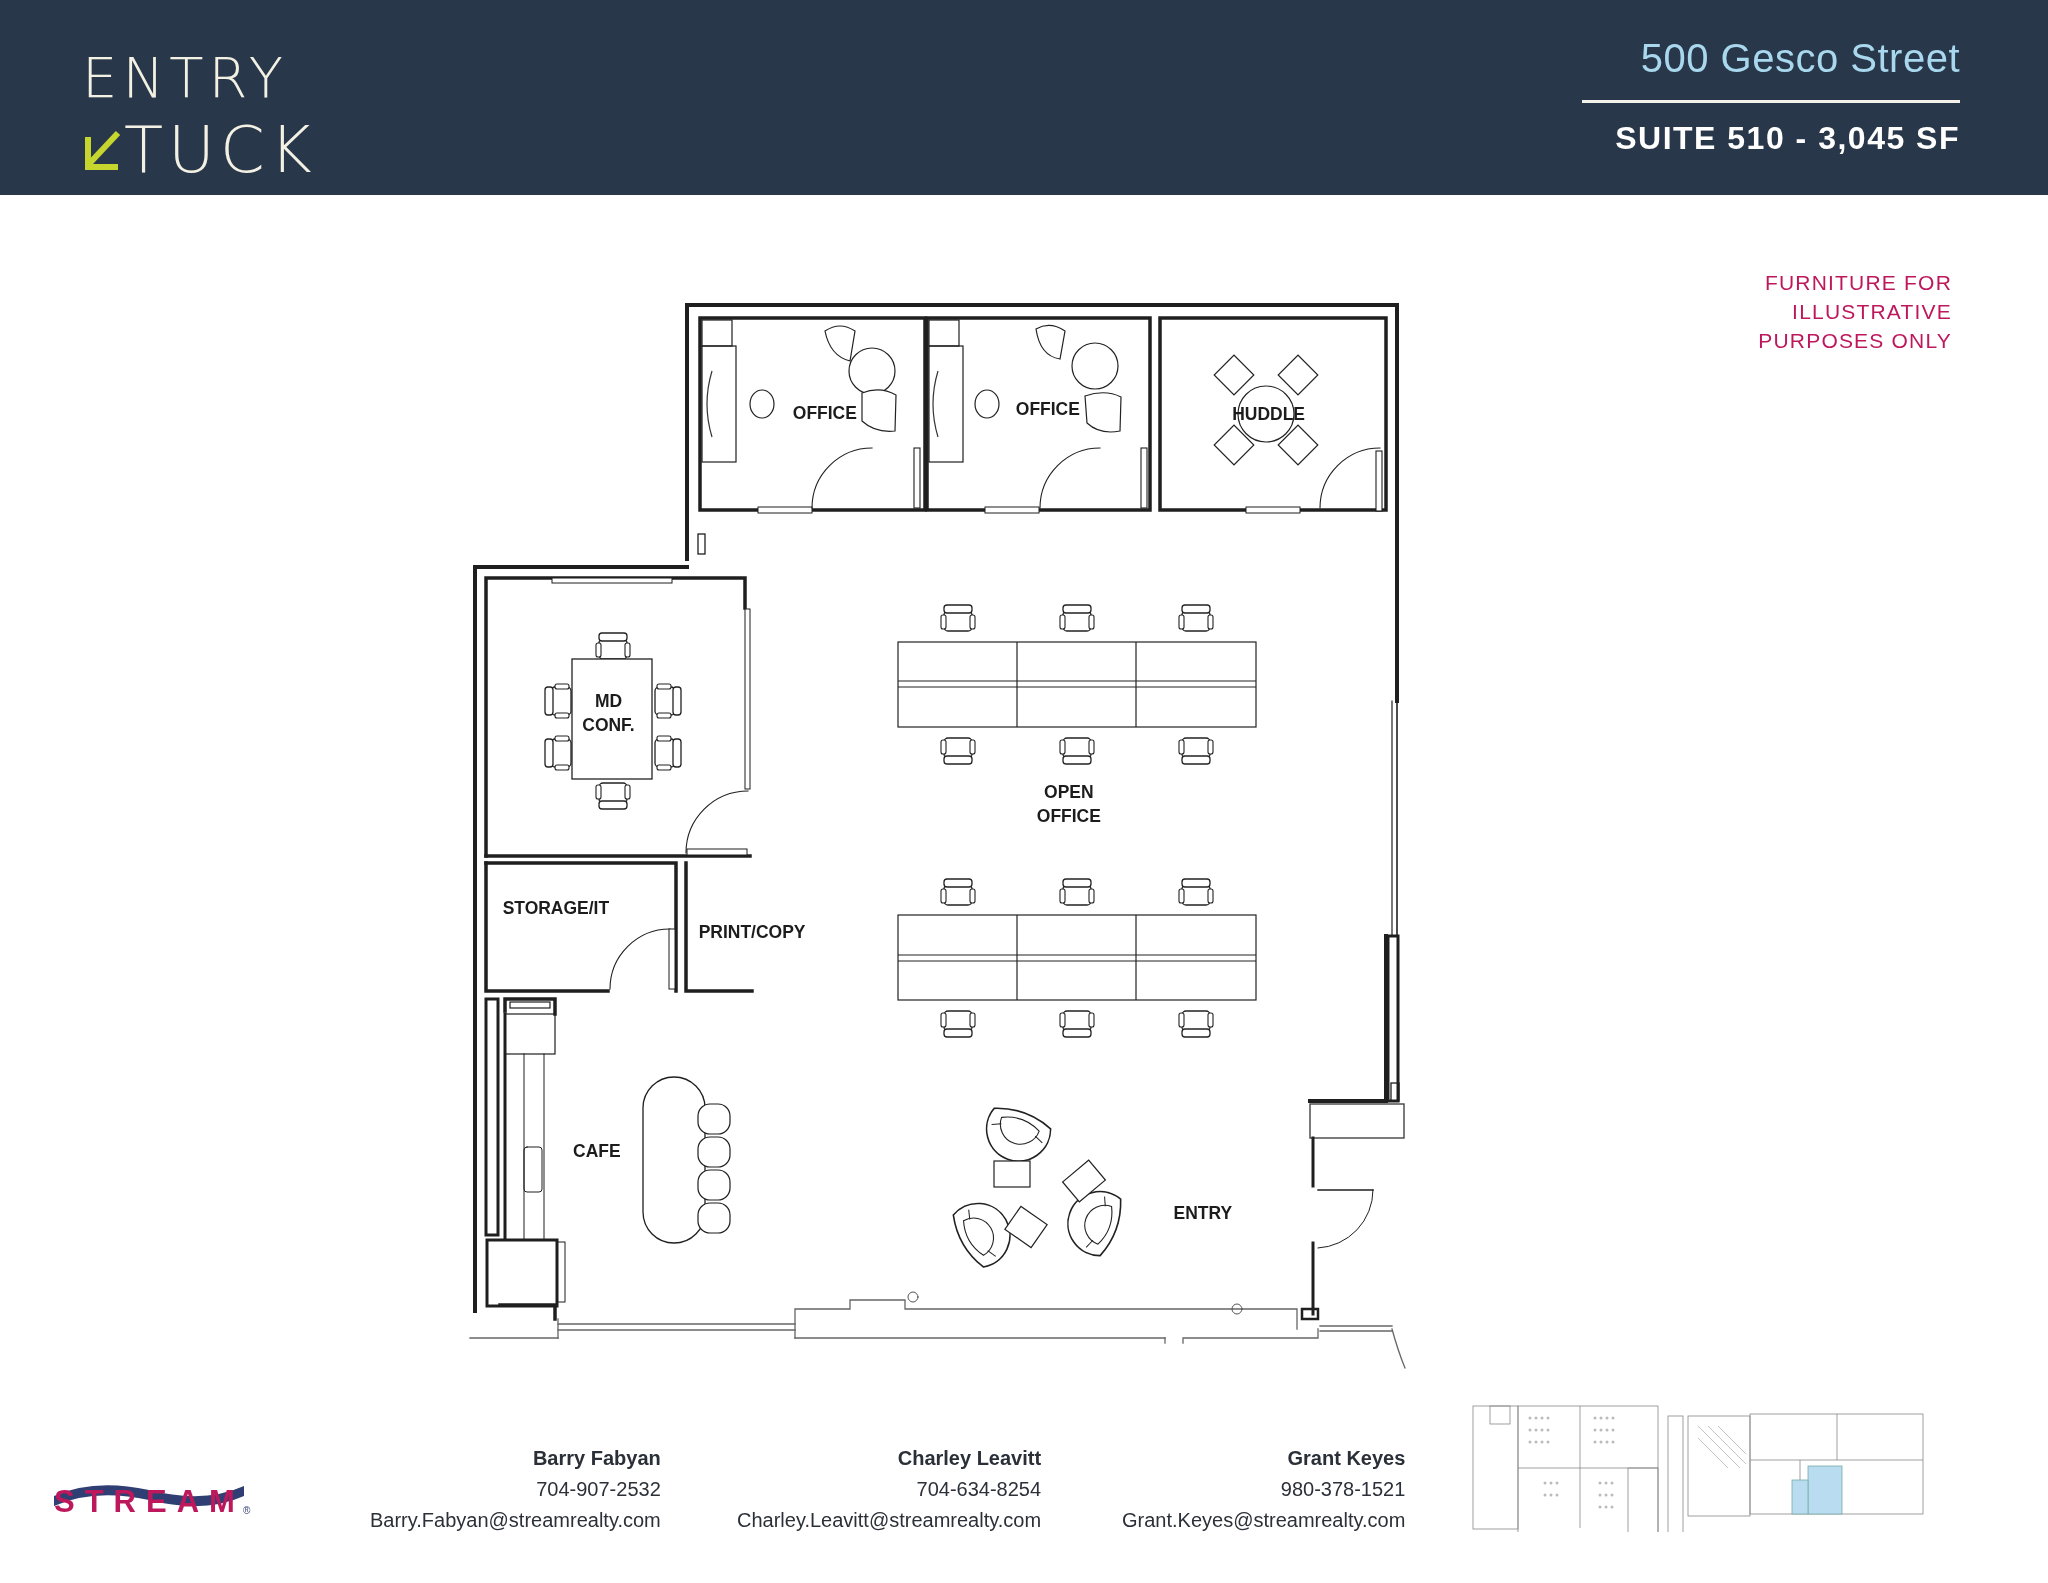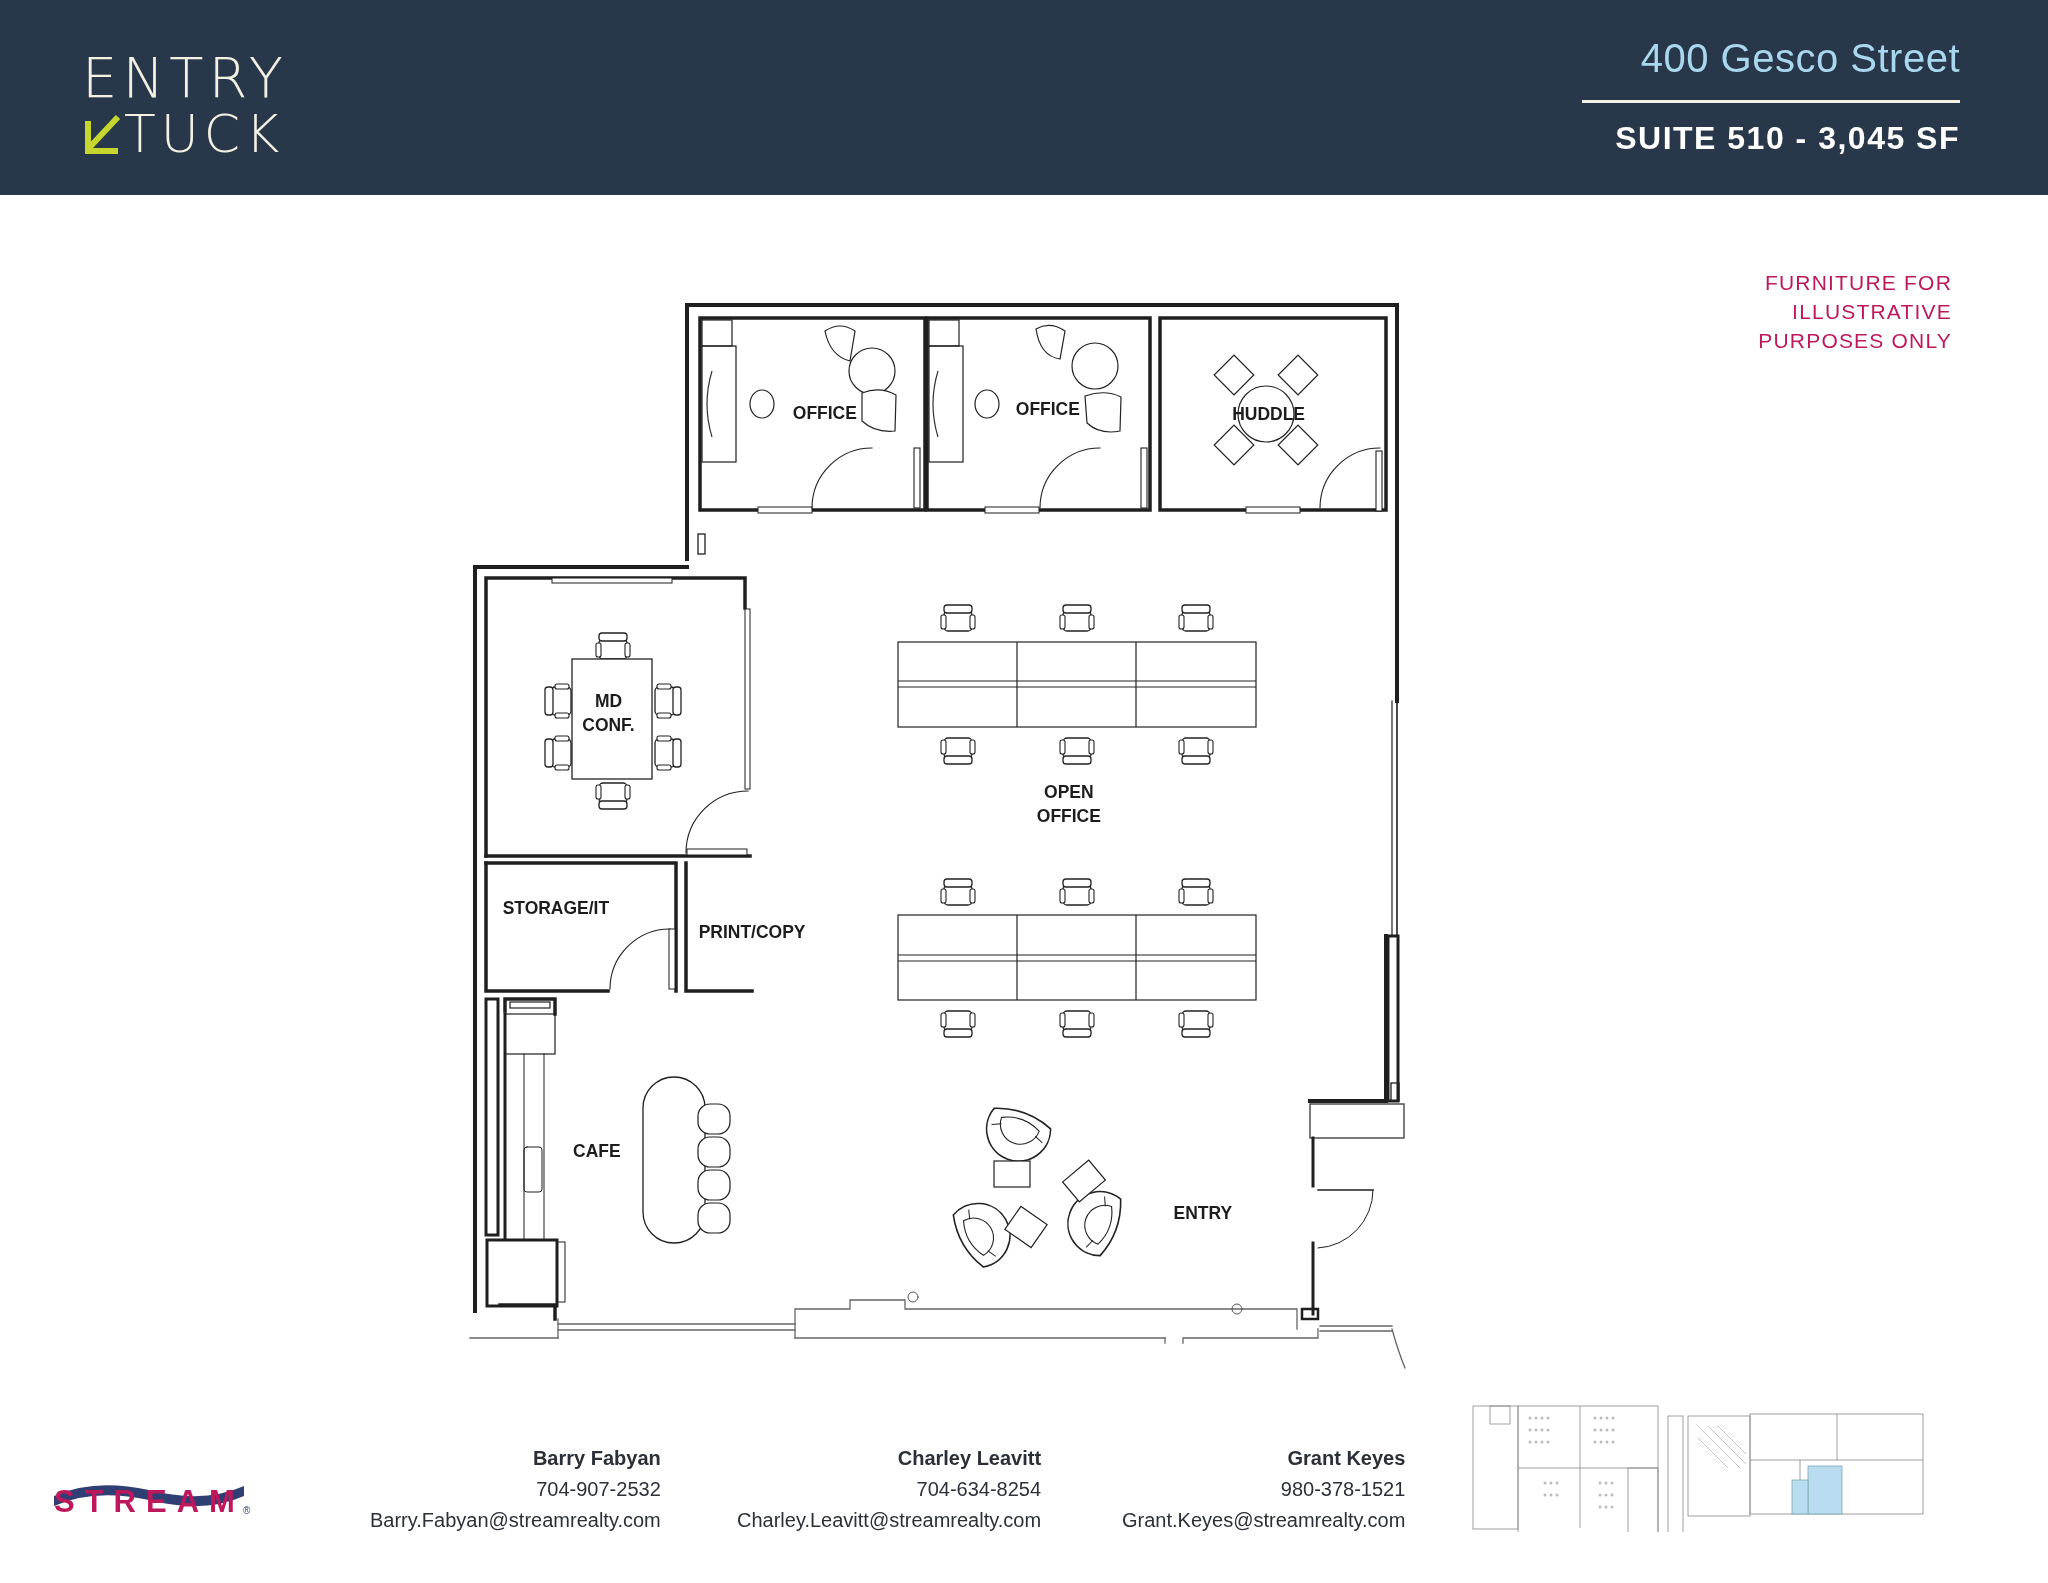--- a/index.html
+++ b/index.html
@@ -2,21 +2,21 @@
 <html><head>
   <meta charset="utf-8">
   <style>
     * { box-sizing: border-box; margin: 0; padding: 0; }
     html, body { width: 2048px; height: 1583px; background: #ffffff; overflow: hidden; }
     body { position: relative; font-family: "Liberation Sans", sans-serif; color: #2a2a2a; }
 
     .header { position: absolute; left: 0; top: 0; width: 2048px; height: 195px; background: #283749; }
     .logo { position: absolute; left: 82px; top: 50px; color: #f3f1e4; font-family: "DejaVu Sans", sans-serif; font-weight: 300; }
     .logo .line1 { font-size: 56px; letter-spacing: 5px; line-height: 56px; display: block; }
-    .logo .line2 { font-size: 52px; letter-spacing: 5px; line-height: 56px; display: flex; align-items: center; margin-top: 0px; }
+    .logo .line2 { font-size: 64px; letter-spacing: 5px; line-height: 56px; display: flex; align-items: center; margin-top: 16px; }
     .logo .arrow { width: 40px; height: 46px; margin-right: 2px; display: inline-block; }
     .addr { position: absolute; right: 88px; top: 36px; font-size: 40px; color: #a9d8ee; font-family: "Liberation Sans", sans-serif; letter-spacing: 0.5px; text-align: right; }
     .hdivider { position: absolute; left: 1582px; top: 100px; width: 378px; height: 3px; background: #f2f2ea; }
     .suite { position: absolute; right: 88px; top: 120px; font-size: 32px; color: #ffffff; font-weight: bold; letter-spacing: 1.5px; }
 
     .disclaimer { position: absolute; right: 96px; top: 268px; text-align: right; color: #be185d; font-size: 21px; line-height: 29px; letter-spacing: 1.2px; }
     .disclaimer span { display: block; }
 
     .plan { position: absolute; left: 0; top: 11px; width: 2048px; height: 1583px; }
     .plan svg { position: absolute; left: 0; top: 0; }
@@ -39,21 +39,21 @@
   <div class="logo">
     <span class="line1">ENTRY</span>
     <span class="line2">
       <svg class="arrow" viewBox="0 0 40 46">
         <polyline points="36,6 6,38" stroke="#c6d62f" stroke-width="6" fill="none"></polyline>
         <polyline points="6,10 6,40 36,40" stroke="#c6d62f" stroke-width="6" fill="none"></polyline>
       </svg>
       <span>TUCK</span>
     </span>
   </div>
-  <div class="addr">400 Gesco Street</div>
+  <div class="addr">500 Gesco Street</div>
   <div class="hdivider"></div>
   <div class="suite">SUITE 510 - 3,045 SF</div>
 </div>
 
 <div class="disclaimer">
   <span>FURNITURE FOR</span>
   <span>ILLUSTRATIVE</span>
   <span>PURPOSES ONLY</span>
 </div>
 

